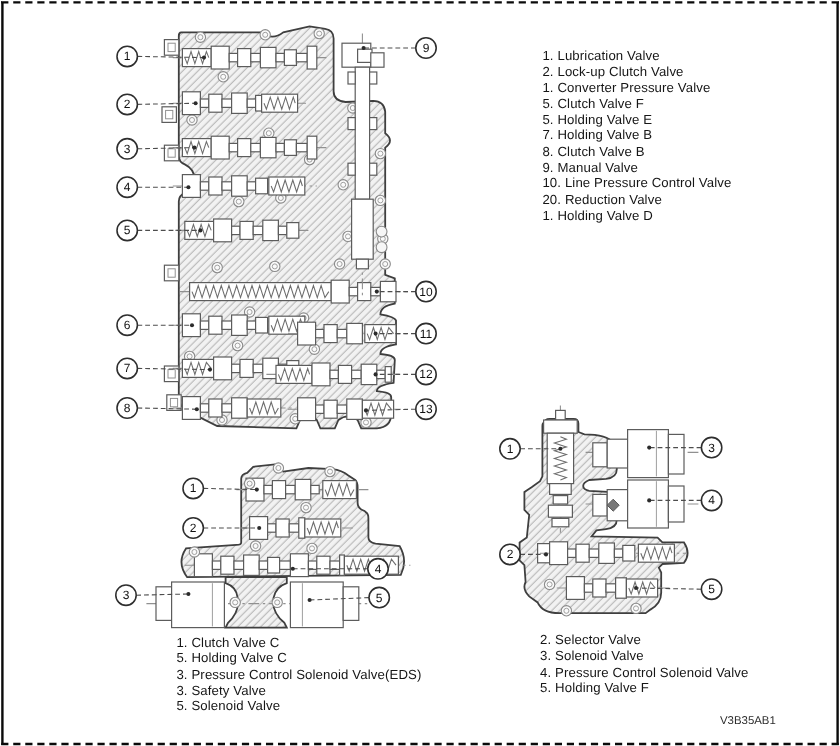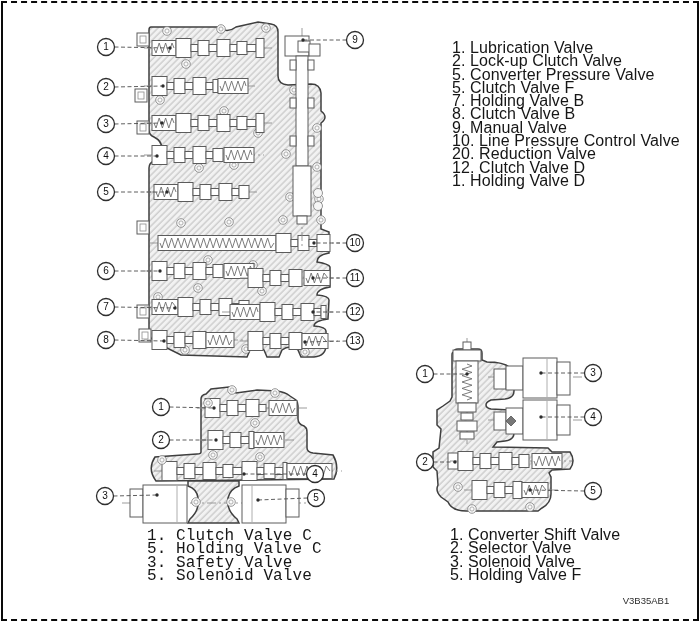--- a/index.html
+++ b/index.html
@@ -1,27 +1,27 @@
 <!DOCTYPE html>
 <html><head>
 <meta charset="utf-8">
 <style>
   html,body{margin:0;padding:0;background:#e8e8e8;}
   .page{position:relative;width:700px;height:622px;background:#ffffff;overflow:hidden;
         font-family:"Liberation Sans",sans-serif;}
   .frame{position:absolute;inset:1px;border-top:2px dashed #0a0a0a;border-bottom:2px dashed #0a0a0a;
          border-left:2px solid #0a0a0a;border-right:2px solid #0a0a0a;pointer-events:none;}
   svg{position:absolute;overflow:visible;}
-  .legend{position:absolute;font-size:16px;line-height:13.3px;color:#161616;white-space:nowrap;
+  .legend{position:absolute;font-size:11px;line-height:13.3px;color:#161616;white-space:nowrap;
           letter-spacing:.1px;}
   .legend div{height:13.3px;}
   .legend-main{left:452px;top:41px;}
-  .legend-bl{left:147px;top:530px;font-family:Liberation Mono, monospace;}
+  .legend-bl{left:147px;top:530px;}
   .legend-br{left:450px;top:528px;}
-  .figcode{position:absolute;left:600px;top:595px;width:92px;text-align:center;font-size:9.5px;color:#2e2e2e;}
+  .figcode{position:absolute;left:600px;top:595px;width:92px;text-align:left;font-size:9.5px;color:#2e2e2e;}
   
   .bd{stroke:#3f3f3f;stroke-width:1.5;}
   .vp{fill:#ffffff;stroke:#5c5c5c;stroke-width:1;}
   .vpi{fill:none;stroke:#8d8d8d;stroke-width:.8;}
   .spr{fill:none;stroke:#6d6d6d;stroke-width:.9;}
   .cl{stroke:#909090;stroke-width:.9;stroke-dasharray:9 3 2 3;}
   .thin{stroke:#9a9a9a;stroke-width:.8;}
   .ldr{stroke:#4d4d4d;stroke-width:.9;stroke-dasharray:4 2.5;fill:none;}
   .bo{fill:#fafafa;stroke:#8a8a8a;stroke-width:.9;}
   .bi{fill:none;stroke:#9c9c9c;stroke-width:.8;}
@@ -549,39 +549,40 @@
       <circle cx="530" cy="490" r="1.7" fill="#2b2b2b"></circle>
       <g>
         <circle cx="593" cy="491" r="8.5" class="co"></circle>
         <text x="593" y="494.3" class="cot" text-anchor="middle">5</text>
       </g>
     </svg>
 
   <div class="legend legend-main">
       <div>1. Lubrication Valve</div>
       <div>2. Lock-up Clutch Valve</div>
-      <div>5. Converter Pressure Valve</div>
+      <div>1. Converter Pressure Valve</div>
       <div>5. Clutch Valve F</div>
+      <div>5. Holding Valve E</div>
       <div>7. Holding Valve B</div>
       <div>8. Clutch Valve B</div>
       <div>9. Manual Valve</div>
       <div>10. Line Pressure Control Valve</div>
       <div>20. Reduction Valve</div>
-      <div>12. Clutch Valve D</div>
       <div>1. Holding Valve D</div>
     </div>
 
   <div class="legend legend-bl">
       <div>1. Clutch Valve C</div>
       <div>5. Holding Valve C</div>
+      <div>3. Pressure Control Solenoid Valve(EDS)</div>
       <div>3. Safety Valve</div>
       <div>5. Solenoid Valve</div>
     </div>
 
   <div class="legend legend-br">
-      <div>1. Converter Shift Valve</div>
       <div>2. Selector Valve</div>
       <div>3. Solenoid Valve</div>
+      <div>4. Pressure Control Solenoid Valve</div>
       <div>5. Holding Valve F</div>
     </div>
 
   <div class="figcode">V3B35AB1</div>
 </div>
 
 </body></html>

